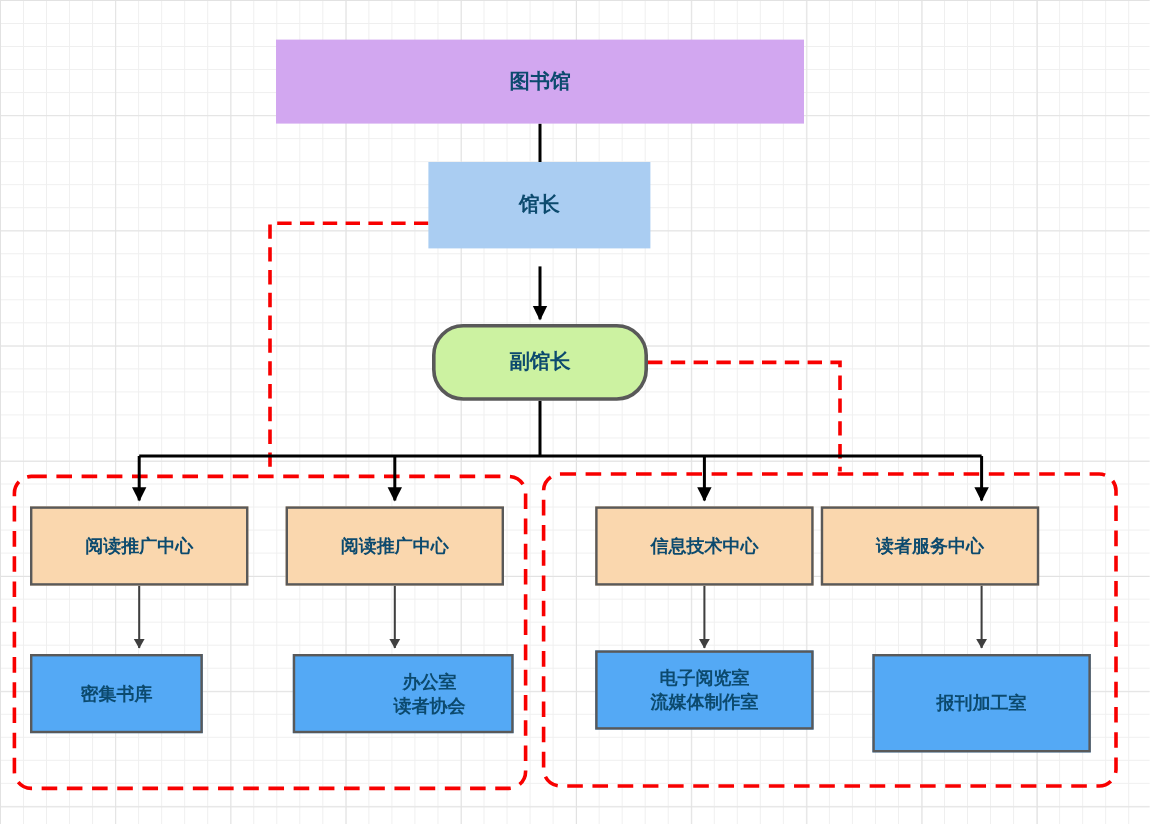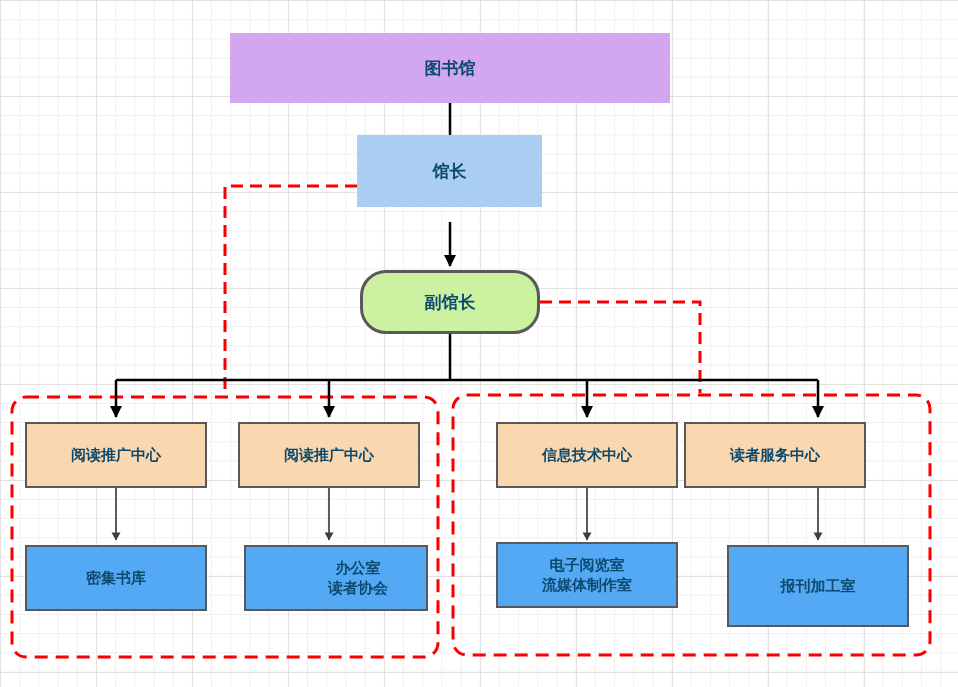--- a/index.html
+++ b/index.html
@@ -109,21 +109,21 @@
   </div>
 
   <div class="node node-orange" style="left:496px; top:422px; width:182px; height:66px;">
     <span class="node-label">信息技术中心</span>
   </div>
 
   <div class="node node-orange" style="left:684px; top:422px; width:182px; height:66px;">
     <span class="node-label">读者服务中心</span>
   </div>
 
-  <div class="node node-blue" style="left:25px; top:545px; width:182px; height:66px;">
+  <div class="node node-blue" style="left:25px; top:545px; width:144px; height:66px;">
     <span class="node-label">密集书库</span>
   </div>
 
   <div class="node node-blue" style="left:244px; top:545px; width:184px; height:66px;padding-left:44px;">
     <span class="node-label">办公室
 读者协会</span>
   </div>
 
   <div class="node node-blue" style="left:496px; top:542px; width:182px; height:66px;">
     <span class="node-label">电子阅览室

